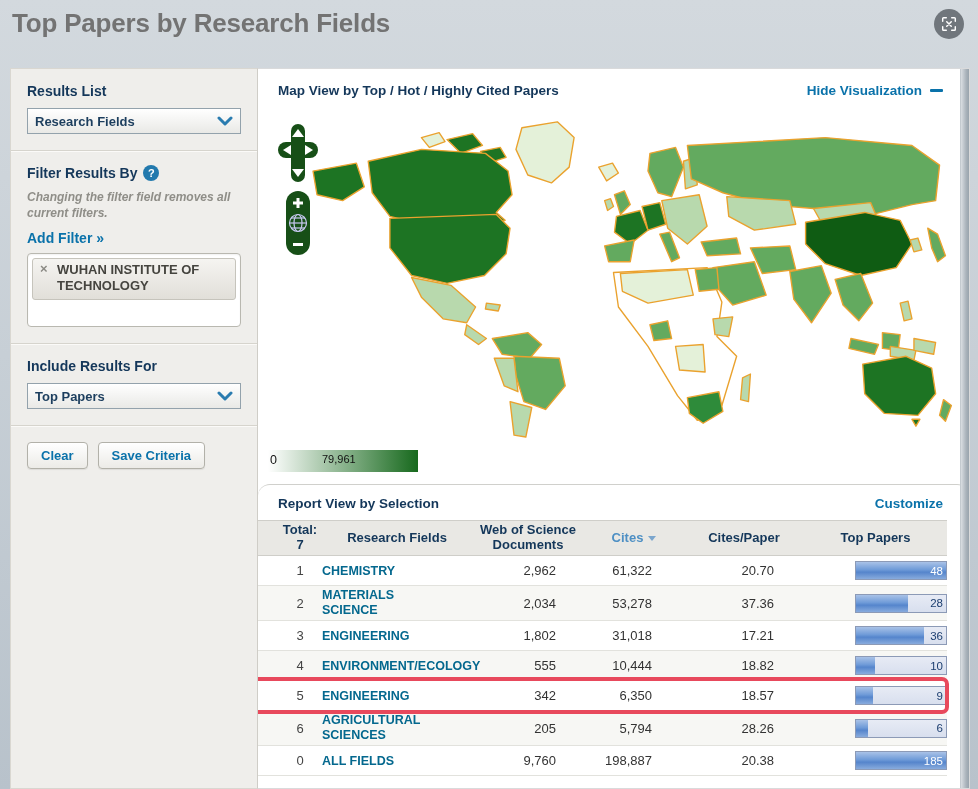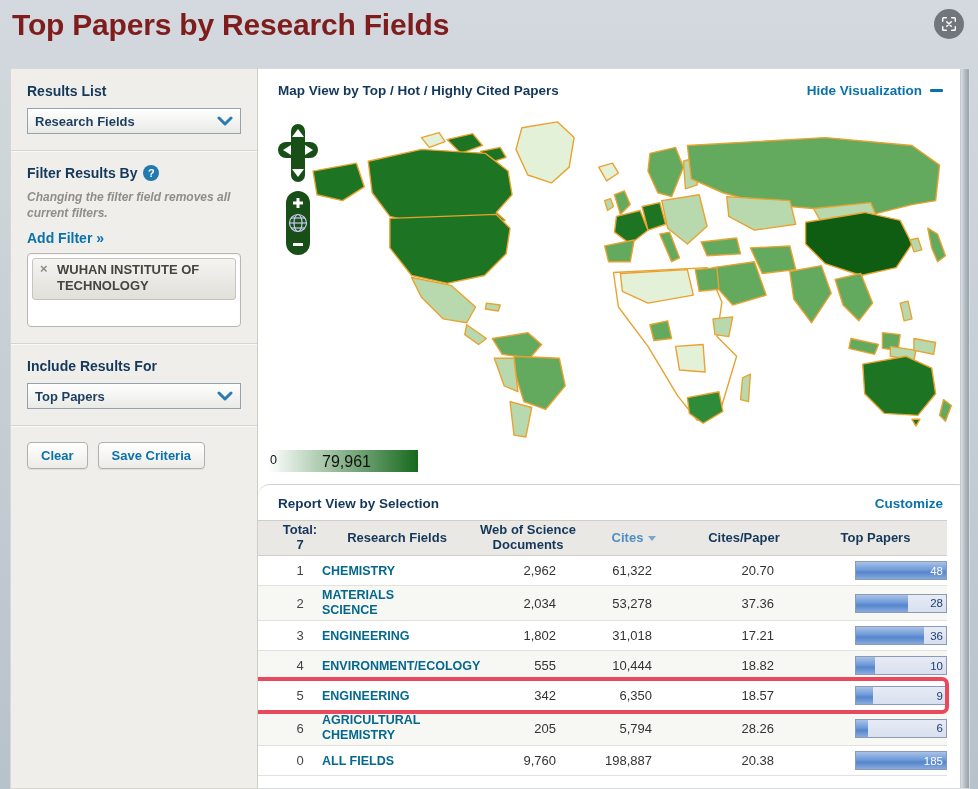--- a/index.html
+++ b/index.html
@@ -4,21 +4,21 @@
 <style>
   * { margin:0; padding:0; box-sizing:border-box; }
   html,body { width:978px; height:789px; overflow:hidden; }
   body {
     font-family:"Liberation Sans","DejaVu Sans",sans-serif;
     background:linear-gradient(180deg,#d3d9de 0%,#c7cfd6 45%,#b8c2cb 100%);
     position:relative;
   }
   
   .top-header { position:absolute; left:0; top:0; width:978px; height:60px; }
-  .top-header h1 { position:absolute; left:12px; top:8px; font-size:30px; font-weight:bold; color:#7f1d1d; letter-spacing:-0.2px; }
+  .top-header h1 { position:absolute; left:12px; top:8px; font-size:26px; font-weight:bold; color:#737373; letter-spacing:-0.2px; }
   .expand-btn { position:absolute; right:14px; top:9px; width:30px; height:30px; border-radius:50%;
     background:#70767c; display:flex; align-items:center; justify-content:center; cursor:pointer; }
   
   .content { position:absolute; left:10px; right:8px; top:68px; bottom:0; display:flex; }
   
   .sidebar { width:248px; flex:0 0 248px; background:#efeeeb; border:1px solid #d9d7d1; border-right:1px solid #cfcdc7; }
   .sb-section { padding:14px 16px 16px 16px; border-bottom:1px solid #d6d4cd; box-shadow:0 1px 0 #fbfaf8; }
   .sb-section:last-child { border-bottom:none; box-shadow:none; }
   .sb-section h2 { font-size:14px; color:#14375a; margin-bottom:9px; display:flex; align-items:center; gap:6px;}
   .dropdown { height:26px; border:1px solid #93a2ac; background:linear-gradient(180deg,#ffffff,#e9e9e6);
@@ -46,21 +46,21 @@
   .sec-title { font-size:13.5px; font-weight:bold; color:#14375a; }
   .link { font-size:13.5px; font-weight:bold; color:#0a72aa; text-decoration:none; cursor:pointer; display:inline-flex; align-items:center; }
   .minus { width:13px; height:3px; background:#0a72aa; border-radius:1px; margin-left:8px; display:inline-block; }
   .map-area { position:relative; margin:4px 10px 0 10px; height:330px; }
   .map-area svg.world { width:100%; height:100%; display:block; }
   .map-ctl { position:absolute; left:8px; top:14px; width:44px; }
   .map-ctl svg { display:block; cursor:pointer; }
   .legend { position:relative; margin:10px 0 0 10px; width:150px; height:22px; }
   .legend-bar { width:150px; height:22px; background:linear-gradient(90deg,#ffffff,#17691d); }
   .legend-min { position:absolute; left:2px; top:3px; font-size:12.5px; color:#111; }
-  .legend-max { position:absolute; left:36%; top:3px; font-size:16px; color:#111; }
+  .legend-max { position:absolute; left:36%; top:3px; font-size:11px; color:#111; }
   .report-header { display:flex; justify-content:space-between; align-items:center; margin-top:12px;
     border-top:1px solid #d0d0cc; padding:11px 26px 9px 20px;border-radius:12px; }
   
   .thead { display:flex; align-items:center; background:#e9e8e4; border-top:1px solid #cfcec9; border-bottom:1px solid #cfcec9;
     min-height:36px; padding-left:20px; margin-right:22px; font-size:13px; font-weight:bold; color:#14375a; }
   .th { text-align:center; line-height:1.15; }
   .c-rank { width:44px; } .c-field { width:150px; } .c-docs { width:112px; } .c-cites { width:100px; }
   .c-cpp { width:120px; } .c-top { flex:1; }
   .th-cites { color:#4d8fc4; display:flex; align-items:center; justify-content:center; }
   .tri-down { width:0; height:0; border-left:4px solid transparent; border-right:4px solid transparent;
@@ -342,21 +342,21 @@
     <div class="td c-cpp">18.57</div>
     <div class="td c-top">
       <div class="bar">
         <div class="bar-fill" style="width: 19%;"></div>
         <span class="bar-val">9</span>
       </div>
     </div>
   </div>
         <div class="tr">
     <div class="td c-rank">6</div>
-    <div class="td c-field"><a class="field-link">AGRICULTURAL CHEMISTRY</a></div>
+    <div class="td c-field"><a class="field-link">AGRICULTURAL SCIENCES</a></div>
     <div class="td c-docs">205</div>
     <div class="td c-cites">5,794</div>
     <div class="td c-cpp">28.26</div>
     <div class="td c-top">
       <div class="bar">
         <div class="bar-fill" style="width: 13%;"></div>
         <span class="bar-val">6</span>
       </div>
     </div>
   </div>

